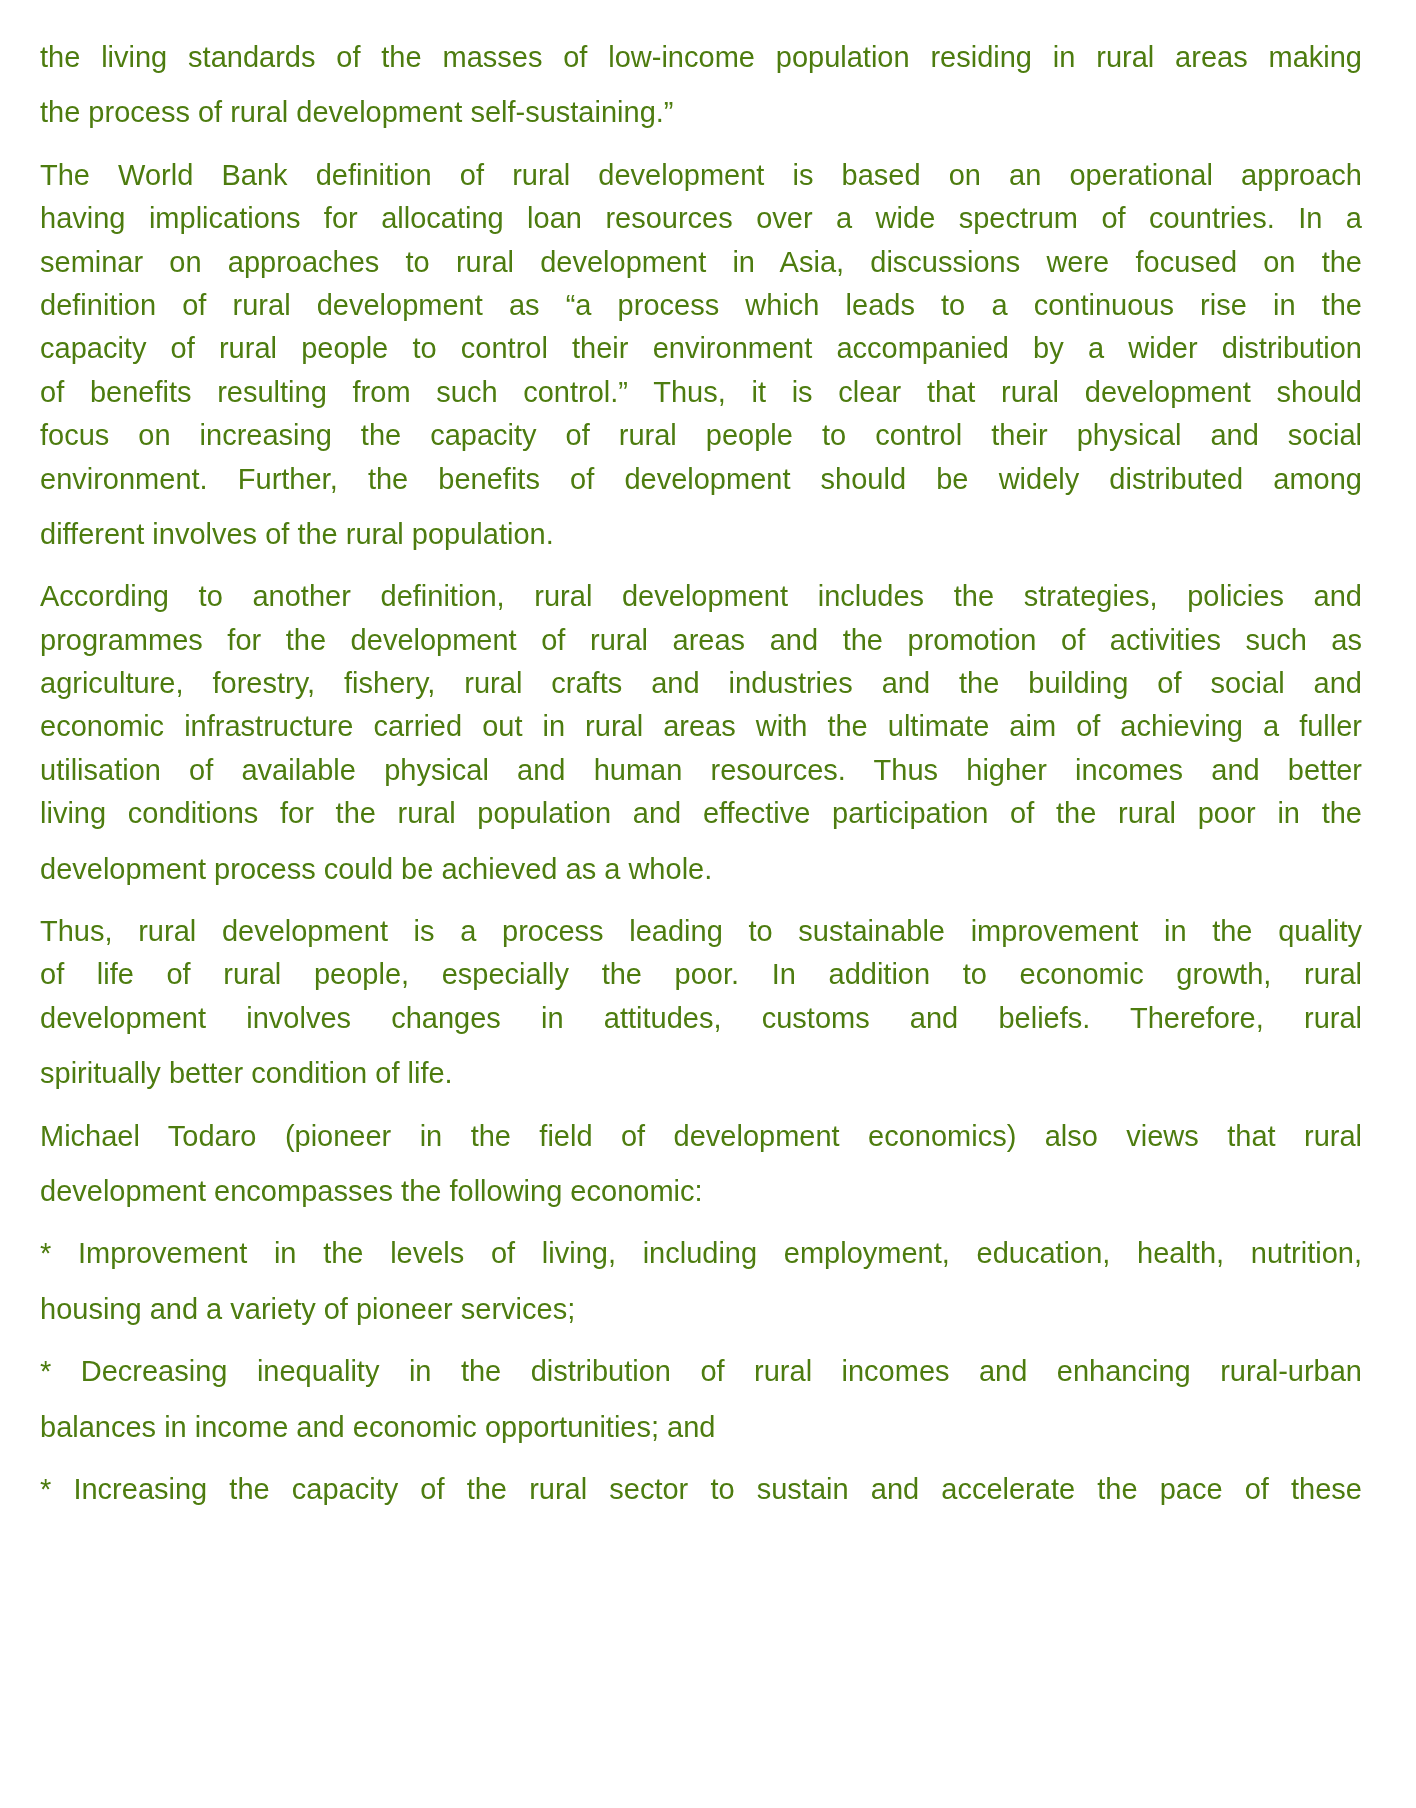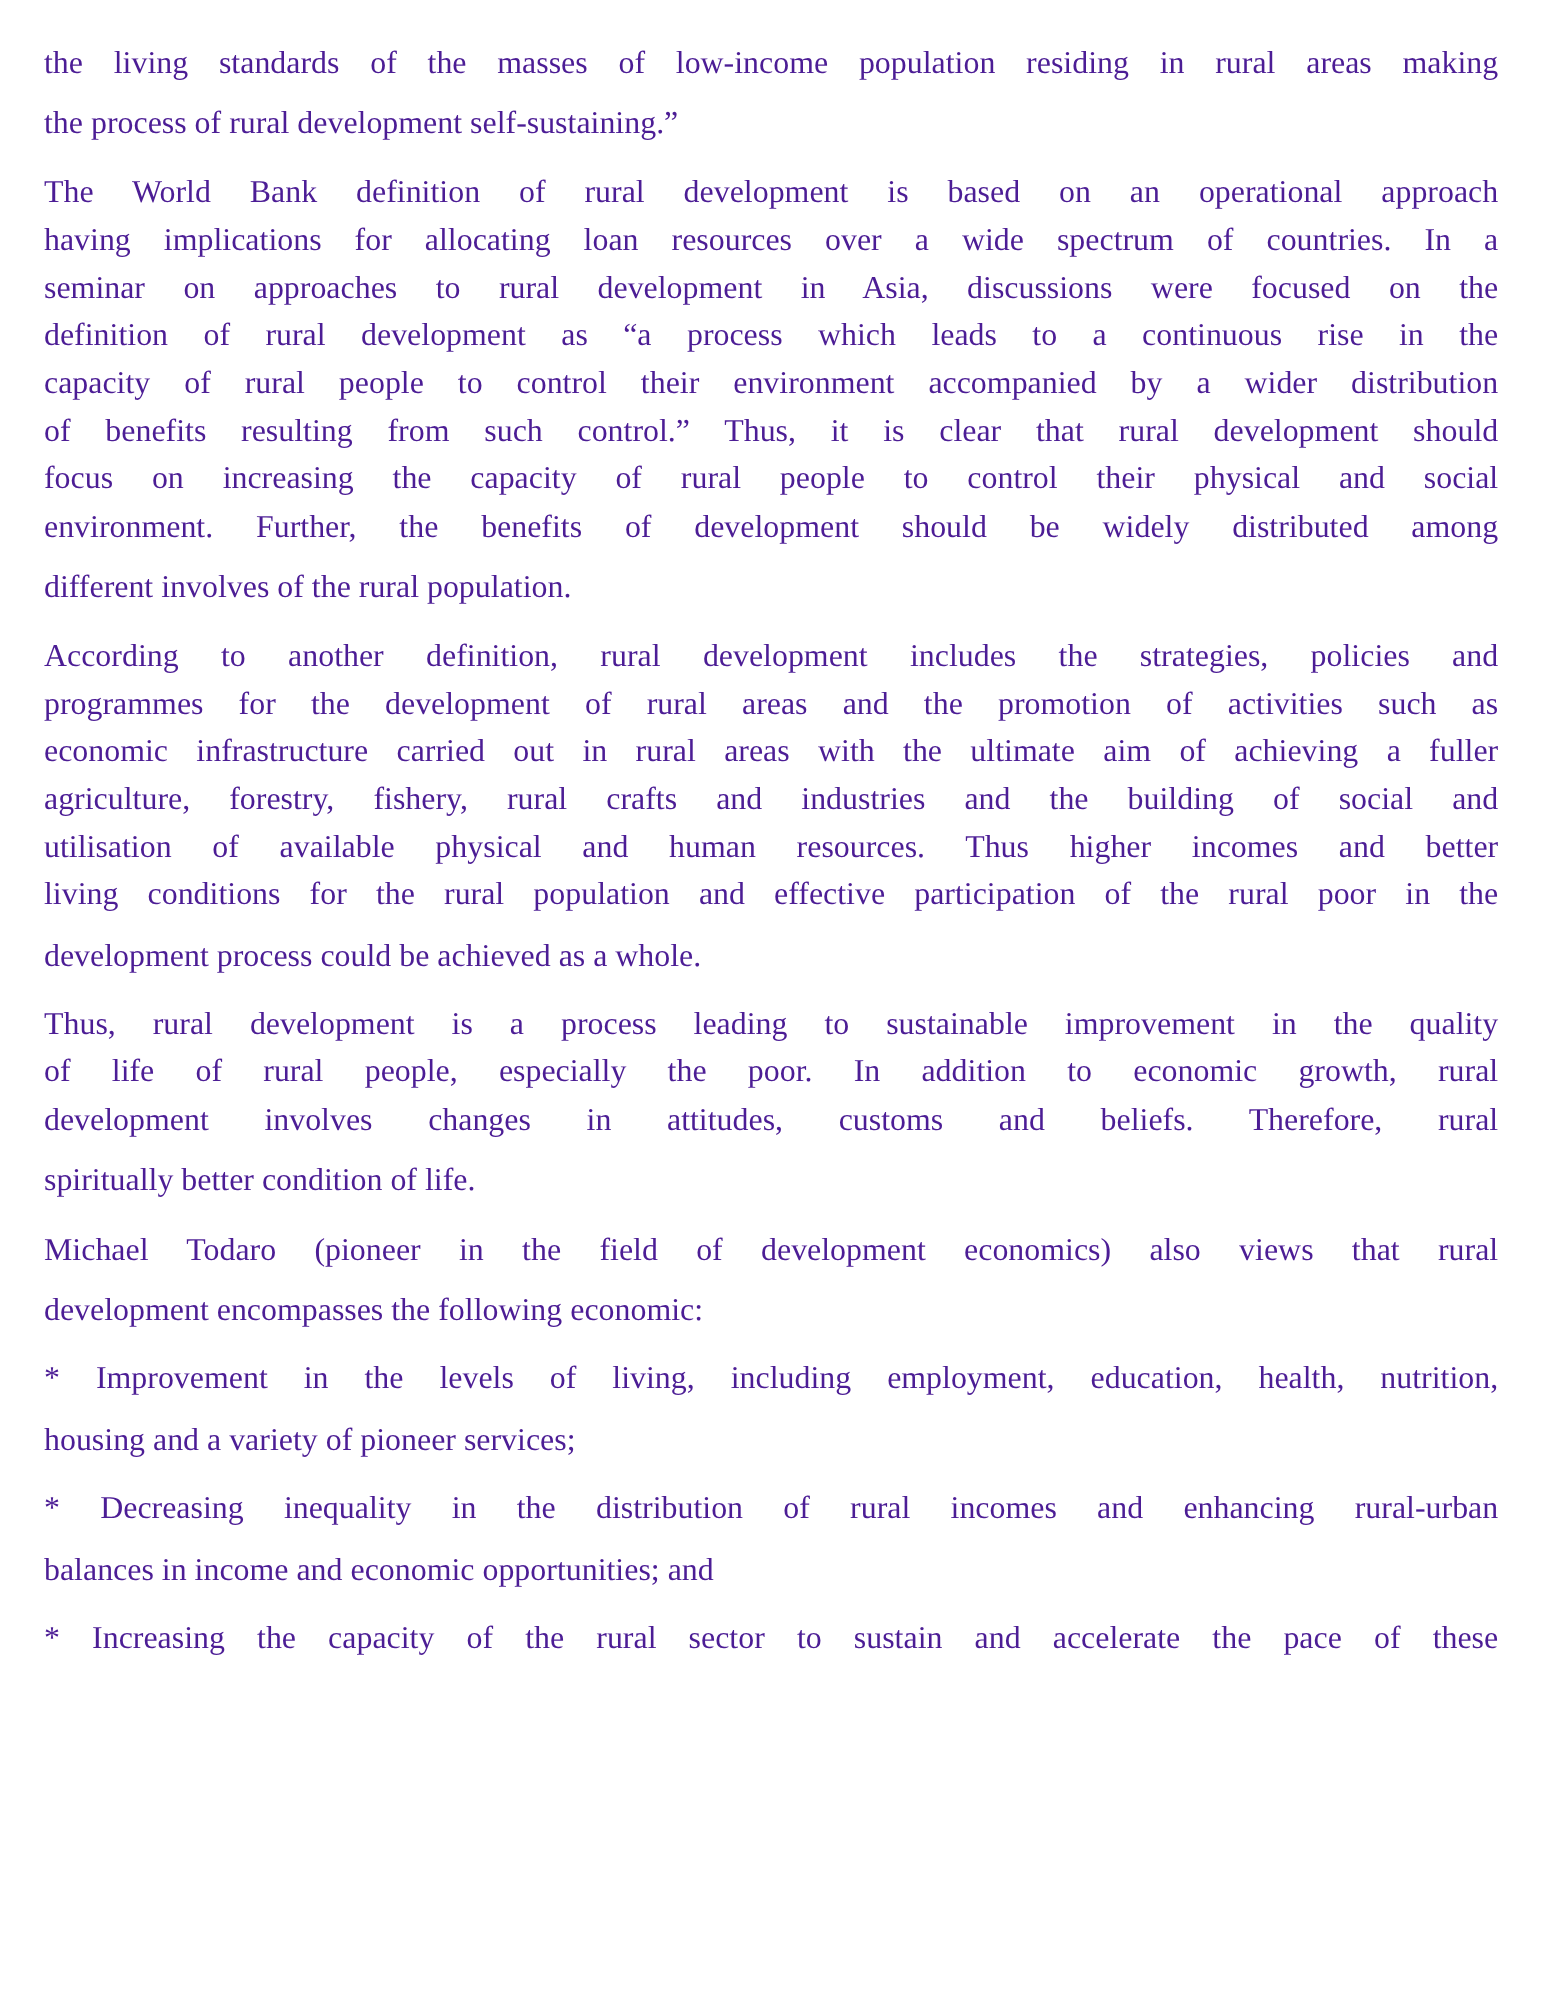--- a/index.html
+++ b/index.html
@@ -11,24 +11,24 @@
     width: 1416px;
     height: 1808px;
     position: relative;
     overflow: hidden;
   }
   .page {
     position: absolute;
     left: 40px;
     top: 36px;
     width: 1322px;
-    font-family: Liberation Serif, serif;
+    font-family: Liberation Sans, sans-serif;
     font-size: 29px;
     line-height: 43.4px;
-    color: #4c1d95;
+    color: #4d7c0f;
   }
   .para {
     margin: 0 0 19px 0;
   }
   .line {
     display: block;
     text-align: justify;
     text-align-last: justify;
     white-space: nowrap;
     height: 43.4px;
@@ -57,22 +57,22 @@
     <span class="line">capacity of rural people to control their environment accompanied by a wider distribution</span>
     <span class="line">of benefits resulting from such control.” Thus, it is clear that rural development should</span>
     <span class="line">focus on increasing the capacity of rural people to control their physical and social</span>
     <span class="line">environment. Further, the benefits of development should be widely distributed among</span>
     <span class="line last">different involves of the rural population.</span>
   </p>
 
   <p class="para">
     <span class="line">According to another definition, rural development includes the strategies, policies and</span>
     <span class="line">programmes for the development of rural areas and the promotion of activities such as</span>
+    <span class="line">agriculture, forestry, fishery, rural crafts and industries and the building of social and</span>
     <span class="line">economic infrastructure carried out in rural areas with the ultimate aim of achieving a fuller</span>
-    <span class="line">agriculture, forestry, fishery, rural crafts and industries and the building of social and</span>
     <span class="line">utilisation of available physical and human resources. Thus higher incomes and better</span>
     <span class="line">living conditions for the rural population and effective participation of the rural poor in the</span>
     <span class="line last">development process could be achieved as a whole.</span>
   </p>
 
   <p class="para">
     <span class="line">Thus, rural development is a process leading to sustainable improvement in the quality</span>
     <span class="line">of life of rural people, especially the poor. In addition to economic growth, rural</span>
     <span class="line">development involves changes in attitudes, customs and beliefs. Therefore, rural</span>
     <span class="line last">spiritually better condition of life.</span>

